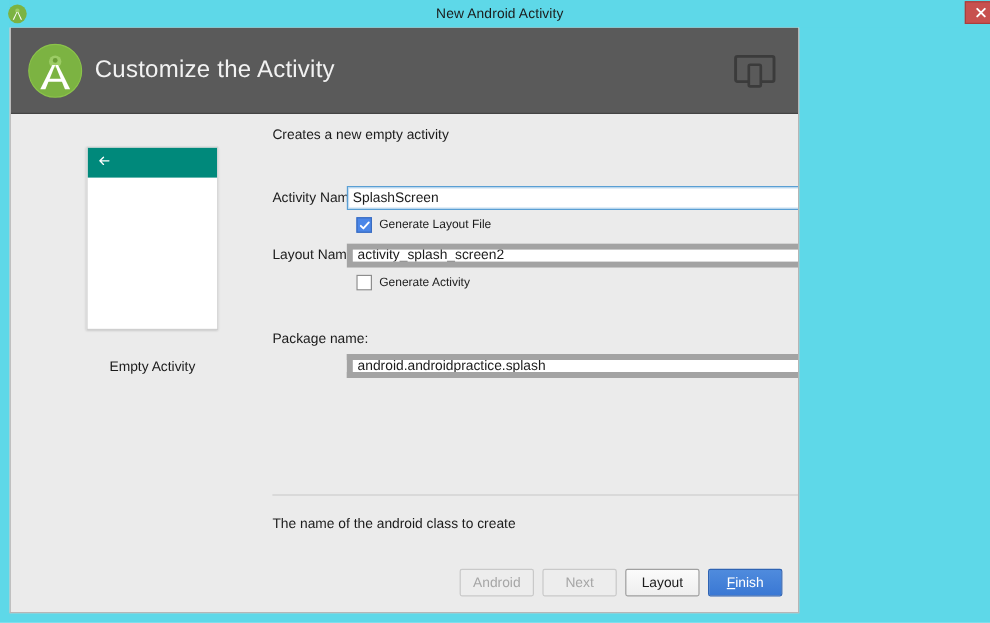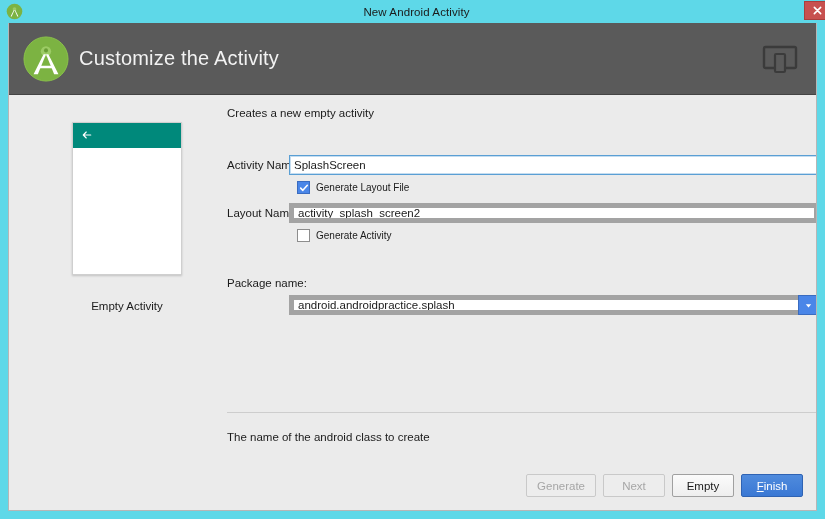--- a/index.html
+++ b/index.html
@@ -46,21 +46,21 @@
     background: #c7514f;
     border: 1px solid #a93f3d;
     display: flex; align-items: center; justify-content: center;
     cursor: pointer;
   }
   #close-button svg { display:block; }
 
   
   #client {
     position: relative;
-    width: 809px;
+    width: 658px;
     height: 488px;
     background: #ebebeb;
     border: 1px solid #b6b6b6;
     border-top: none;
     overflow: hidden;
   }
 
   
   #header {
     position: relative;
@@ -340,21 +340,21 @@
               </svg>
             </span>
           </span>
         </div>
 
         <div id="form-separator"></div>
         <div id="help-text">The name of the android class to create</div>
       </div>
 
       <div id="footer">
-        <button class="btn disabled">Generate</button>
+        <button class="btn disabled">Android</button>
         <button class="btn disabled">Next</button>
-        <button class="btn">Empty</button>
+        <button class="btn">Layout</button>
         <button class="btn primary"><u>F</u><span>inish</span></button>
       </div>
 
     </div>
   </div>
 </div>
 
 </body></html>

